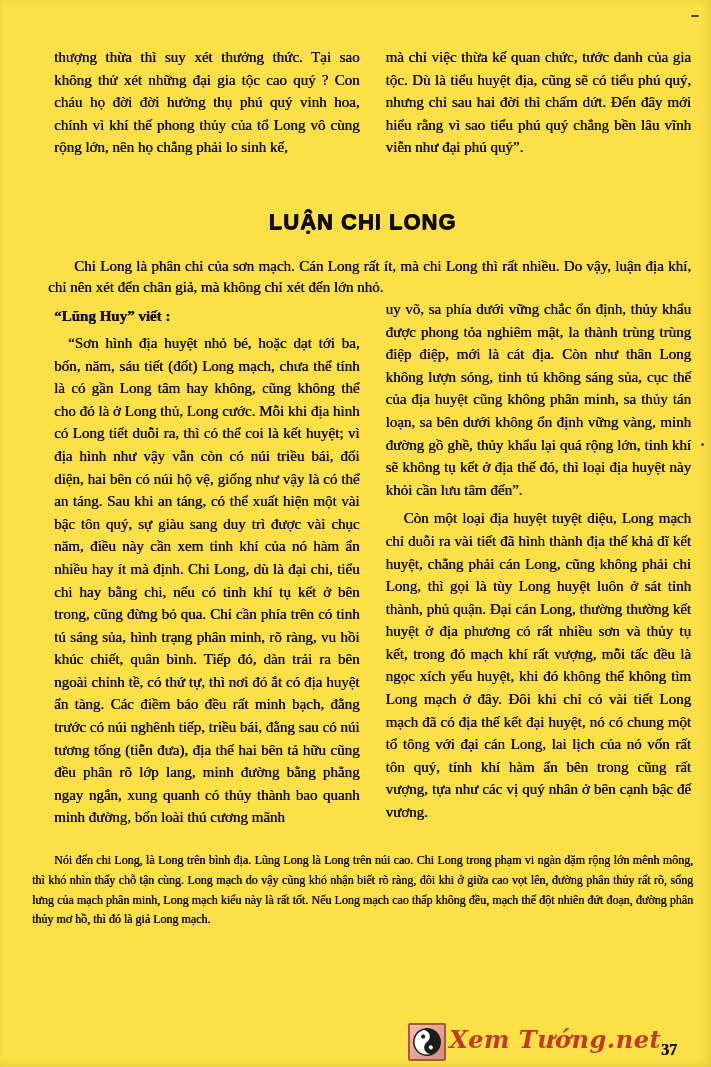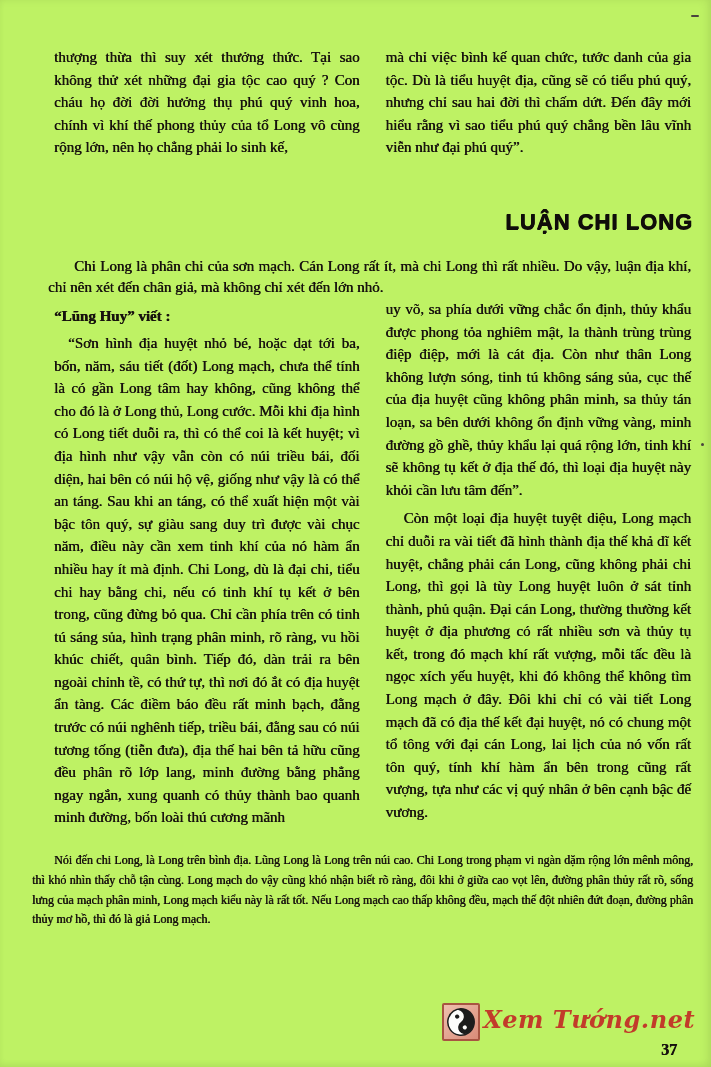--- a/index.html
+++ b/index.html
@@ -1,41 +1,41 @@
 <!DOCTYPE html>
 <html lang="vi"><head>
 <meta charset="utf-8">
 <style>
   html,body{margin:0;padding:0;background:#e8e8e6;}
   .page{
     position:relative;
     width:711px;height:1067px;
     margin:0 auto;
-    background:#bef264;
+    background:#fde047;
     font-family:"Liberation Serif", serif;
     color:#17120e;
     overflow:hidden;
     box-shadow:inset -4px 0 8px rgba(0,0,0,0.07), inset 0 -3px 6px rgba(0,0,0,0.04);
   }
   .inner{padding:46px 18px 0 32px;}
   .body{
     font-size:15px;
     line-height:22.6px;
     text-align:justify;
     margin:0;
     text-shadow:0.45px 0 0 currentColor;
   }
   .cols{display:flex;gap:26px;padding-left:22px;padding-right:2px;}
   .col{flex:1;min-width:0;}
   .heading{
     font-family:"Liberation Sans", sans-serif;
     font-weight:bold;
     font-size:22px;
     letter-spacing:1px;
-    text-align:right;
+    text-align:center;
     margin:0;
     color:#100d0a;
     text-shadow:0.7px 0 0 currentColor, 0 0.5px 0 currentColor;
   }
   .h1-luan{margin-top:50px;}
   .intro{margin-top:21px;line-height:21px;text-indent:26px;padding-right:2px;margin-left:16px;}
   .attribution{
     margin:10px 0 7px 0;
     font-weight:bold;
     font-size:15px;
@@ -47,21 +47,21 @@
   .h2-tong{margin-top:50px;}
   .bottom-para{
     margin-top:22px;
     font-size:12px;
     line-height:19.8px;
     text-indent:22px;
   }
   .footer{
     position:absolute;
     right:16px;bottom:6px;
-    display:flex;flex-direction:column;align-items:flex-end;
+    display:flex;flex-direction:row;align-items:flex-end;
   }
   .watermark-row{display:flex;align-items:center;gap:3px;}
   .logo-box{
     width:38px;height:38px;
     background:linear-gradient(135deg,#eec0ae,#d98b78);
     border:2px solid #a85542;
     border-radius:2px;
     display:flex;align-items:center;justify-content:center;
     box-sizing:border-box;
   }
@@ -90,21 +90,21 @@
 <body>
 
 <div class="page">
   <div class="speck speck-1"></div>
   <div class="speck speck-2"></div>
 
   <div class="inner">
 
     <section class="cols">
       <p class="col body">thượng thừa thì suy xét thưởng thức. Tại sao không thử xét những đại gia tộc cao quý ? Con cháu họ đời đời hưởng thụ phú quý vinh hoa, chính vì khí thế phong thủy của tổ Long vô cùng rộng lớn, nên họ chẳng phải lo sinh kế,</p>
-      <p class="col body">mà chỉ việc bình kế quan chức, tước danh của gia tộc. Dù là tiểu huyệt địa, cũng sẽ có tiểu phú quý, nhưng chỉ sau hai đời thì chấm dứt. Đến đây mới hiểu rằng vì sao tiểu phú quý chẳng bền lâu vĩnh viễn như đại phú quý”.</p>
+      <p class="col body">mà chỉ việc thừa kế quan chức, tước danh của gia tộc. Dù là tiểu huyệt địa, cũng sẽ có tiểu phú quý, nhưng chỉ sau hai đời thì chấm dứt. Đến đây mới hiểu rằng vì sao tiểu phú quý chẳng bền lâu vĩnh viễn như đại phú quý”.</p>
     </section>
 
     <h1 class="heading h1-luan">LUẬN CHI LONG</h1>
     <p class="body intro">Chi Long là phân chi của sơn mạch. Cán Long rất ít, mà chi Long thì rất nhiều. Do vậy, luận địa khí, chỉ nên xét đến chân giả, mà không chỉ xét đến lớn nhỏ.</p>
 
     <section class="cols quote-section">
       <div class="col">
         <p class="attribution">“Lũng Huy” viết :</p>
         <p class="body quote-first">“Sơn hình địa huyệt nhỏ bé, hoặc dạt tới ba, bốn, năm, sáu tiết (đốt) Long mạch, chưa thể tính là có gần Long tâm hay không, cũng không thể cho đó là ở Long thủ, Long cước. Mỗi khi địa hình có Long tiết duỗi ra, thì có thể coi là kết huyệt; vì địa hình như vậy vẫn còn có núi triều bái, đối diện, hai bên có núi hộ vệ, giống như vậy là có thể an táng. Sau khi an táng, có thể xuất hiện một vài bậc tôn quý, sự giàu sang duy trì được vài chục năm, điều này cần xem tinh khí của nó hàm ẩn nhiều hay ít mà định. Chi Long, dù là đại chi, tiểu chi hay bằng chi, nếu có tinh khí tụ kết ở bên trong, cũng đừng bỏ qua. Chỉ cần phía trên có tinh tú sáng sủa, hình trạng phân minh, rõ ràng, vu hồi khúc chiết, quân bình. Tiếp đó, dàn trải ra bên ngoài chỉnh tề, có thứ tự, thì nơi đó ắt có địa huyệt ẩn tàng. Các điềm báo đều rất minh bạch, đằng trước có núi nghênh tiếp, triều bái, đằng sau có núi tương tống (tiễn đưa), địa thế hai bên tả hữu cũng đều phân rõ lớp lang, minh đường bằng phẳng ngay ngắn, xung quanh có thủy thành bao quanh minh đường, bốn loài thú cương mãnh</p>
       </div>

